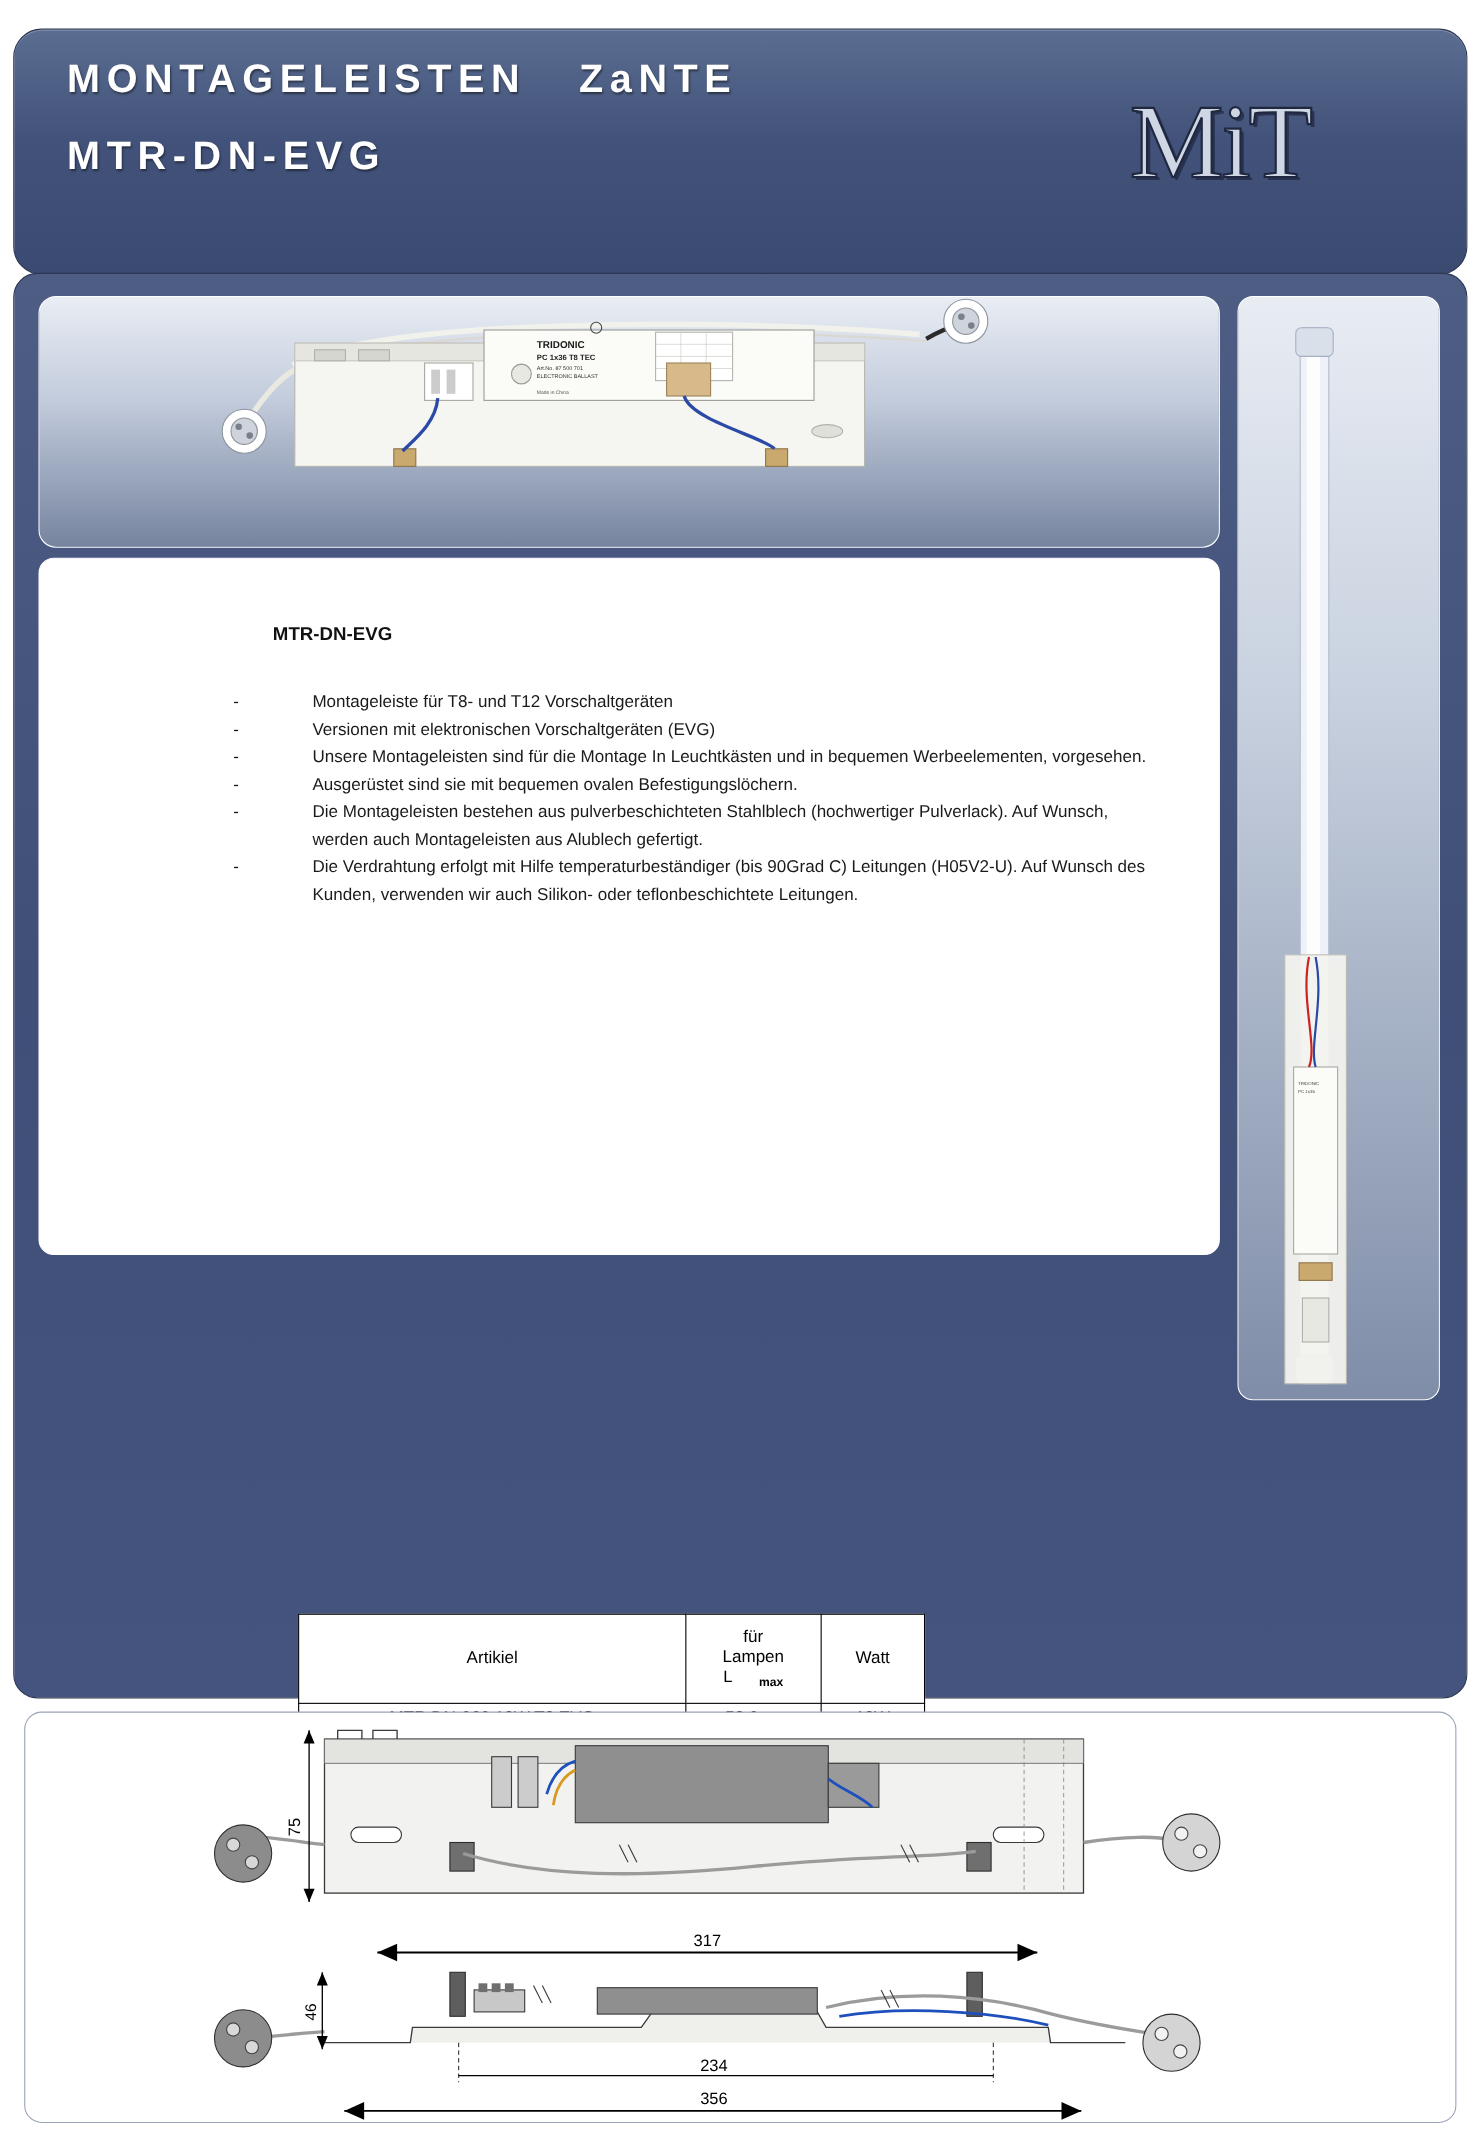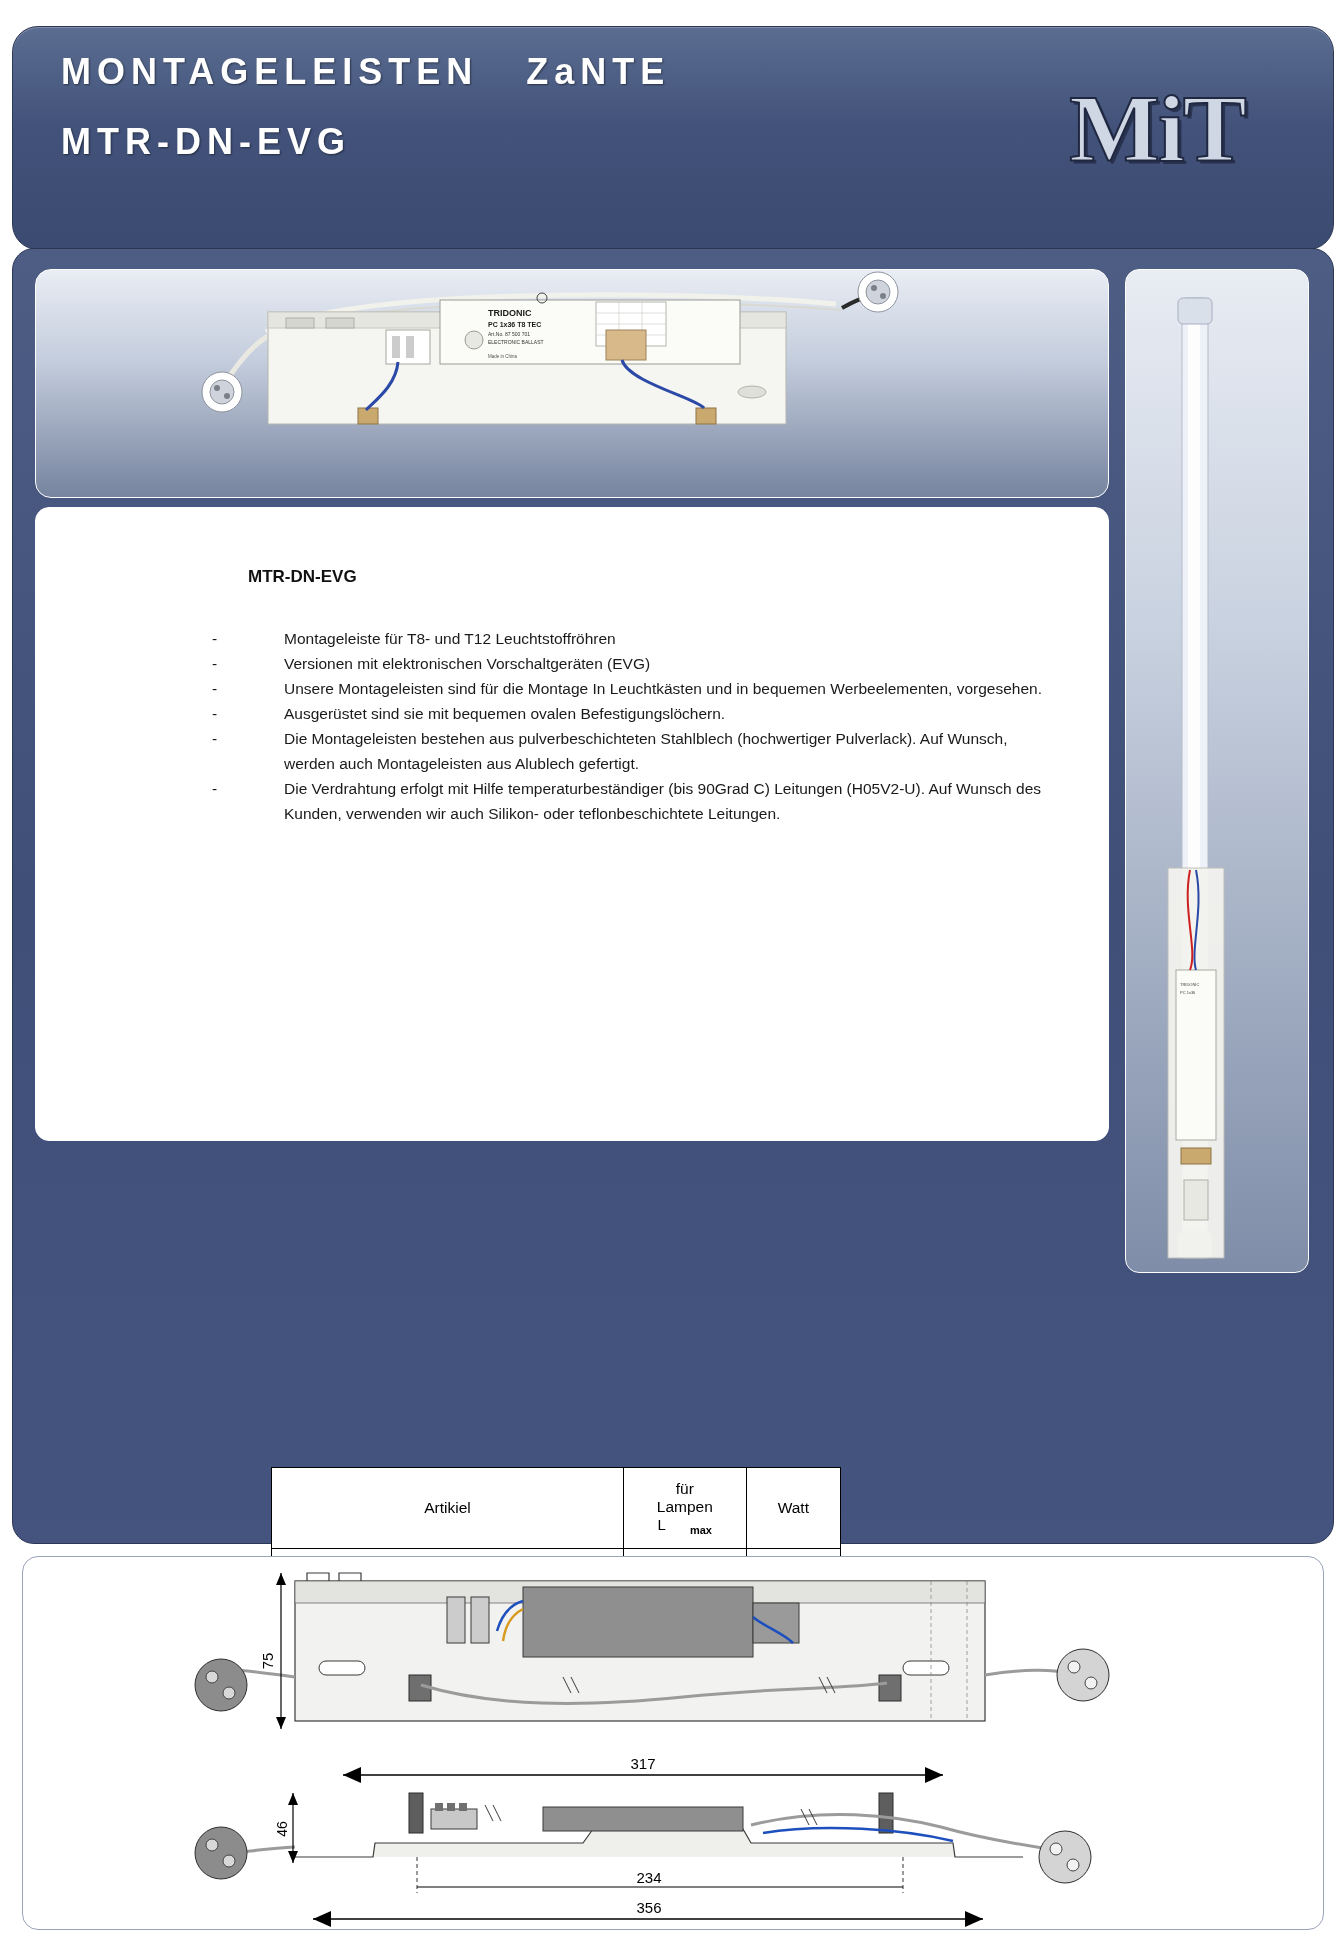--- a/index.html
+++ b/index.html
@@ -49,28 +49,28 @@
 
   .logo {
     position: absolute;
     right: 46px;
     top: 50px;
     width: 260px;
     height: 110px;
   }
   .logo-text {
     font-family: "Liberation Serif", serif;
-    font-weight: bold;
+    font-weight: normal;
     font-size: 96px;
     line-height: 104px;
     letter-spacing: -2px;
     color: #cfd6e4;
     -webkit-text-stroke: 2px #1f2840;
     text-shadow: 3px 3px 0 rgba(20,26,45,0.55);
-    text-align: center;
+    text-align: left;
   }
 
   
   .body-panel {
     position: absolute;
     left: 12px;
     top: 248px;
     width: 1320px;
     height: 1294px;
     border-radius: 22px;
@@ -276,21 +276,21 @@
         <rect x="55" y="878" width="30" height="16" fill="#caa96f" stroke="#8d7448"></rect>
         <rect x="58" y="910" width="24" height="40" fill="#e8e8e2" stroke="#b0b0a9"></rect>
       </svg>
     </div>
 
     <div class="text-card">
       <div class="card-title">MTR-DN-EVG</div>
       <div class="bullets">
         <div class="bullet-row">
           <div class="bullet-dash">-</div>
-          <div class="bullet-text">Montageleiste für T8- und T12 Leuchtstoffröhren</div>
+          <div class="bullet-text">Montageleiste für T8- und T12 Vorschaltgeräten</div>
         </div>
         <div class="bullet-row">
           <div class="bullet-dash">-</div>
           <div class="bullet-text">Versionen  mit elektronischen Vorschaltgeräten (EVG)</div>
         </div>
         <div class="bullet-row">
           <div class="bullet-dash">-</div>
           <div class="bullet-text">Unsere Montageleisten sind für die Montage In Leuchtkästen und in bequemen Werbeelementen, vorgesehen.</div>
         </div>
         <div class="bullet-row">

